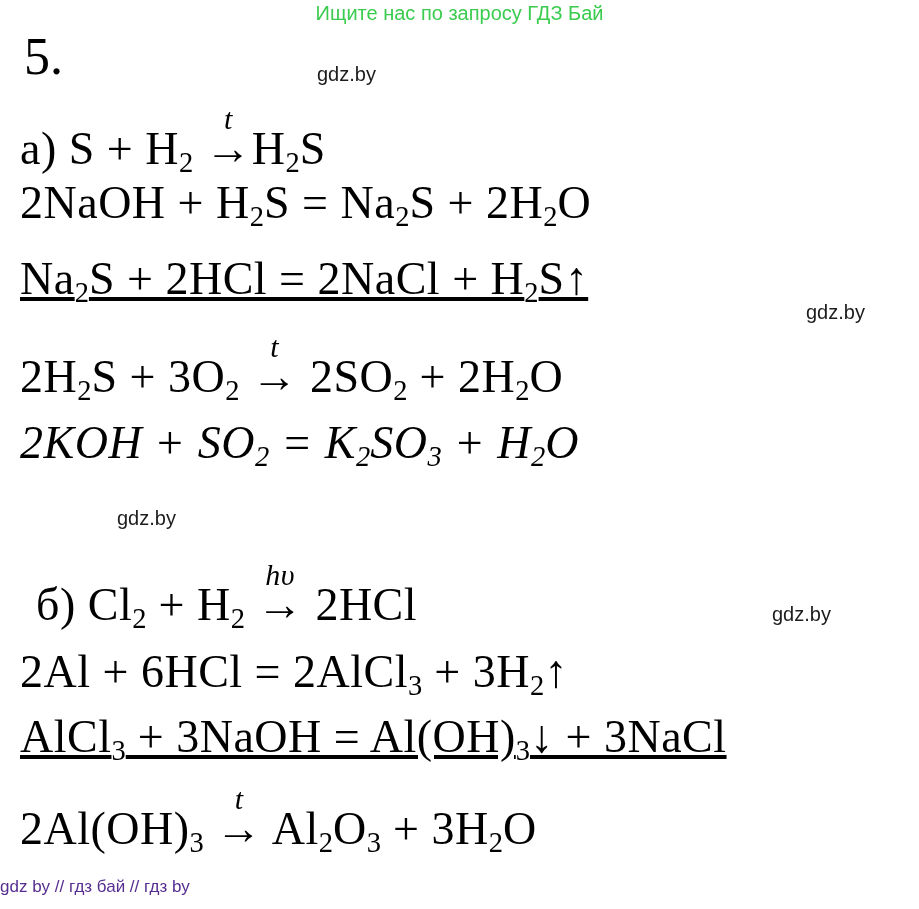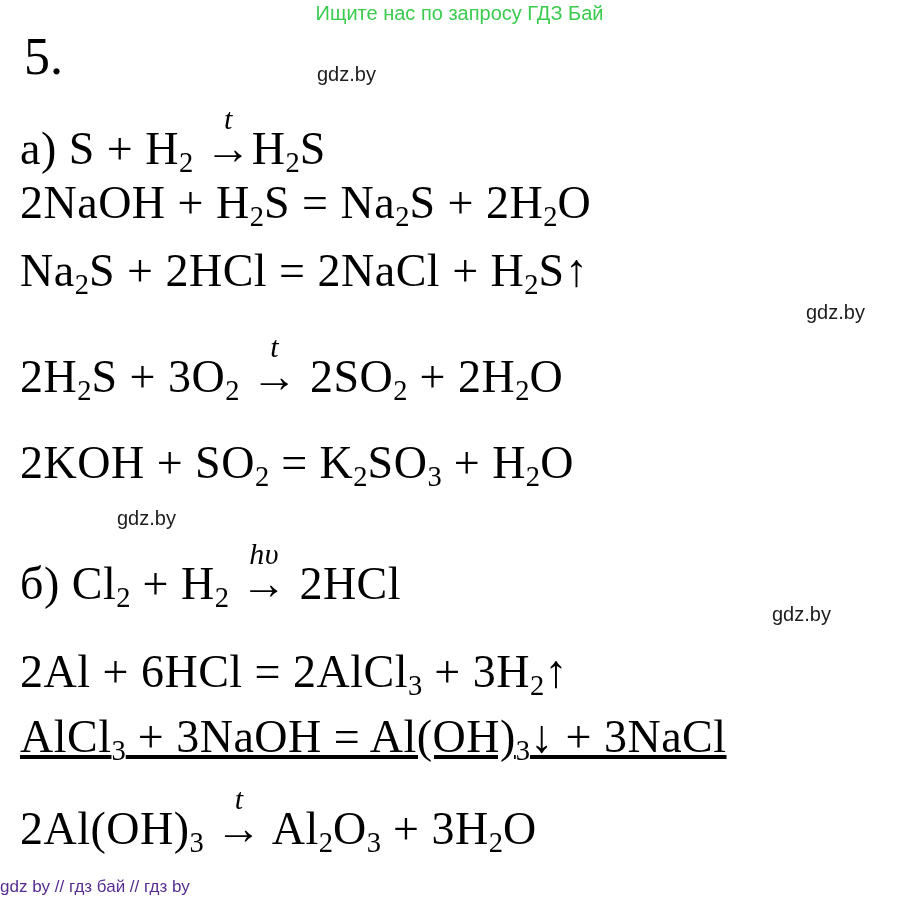--- a/index.html
+++ b/index.html
@@ -24,22 +24,22 @@
     font-size:20px;line-height:32px;color:#1d1d1d;
   }
   .wm1{left:317px;top:58px;}
   .wm2{left:806px;top:296px;}
   .wm3{left:117px;top:502px;}
   .wm4{left:772px;top:598px;}
   .eq{
     position:absolute;left:20px;white-space:nowrap;
     font-size:46px;line-height:1.18;letter-spacing:0.5px;
   }
-  .eq1{top:122px;} .eq2{top:176px;} .eq3{top:244px;}
-  .eq4{top:350px;} .eq5{top:436px;} .eq6{top:557px;}
+  .eq1{top:122px;} .eq2{top:176px;} .eq3{top:252px;text-decoration:underline;}
+  .eq4{top:350px;} .eq5{top:416px;font-style:italic;} .eq6{top:578px;margin-left:16px;}
   .eq7{top:645px;} .eq8{top:710px;text-decoration:underline;} .eq9{top:802px;}
   .sb{font-size:62%;position:relative;top:0.28em;letter-spacing:0;}
   .arr{position:relative;display:inline-block;line-height:1;}
   .arr-top{
     position:absolute;left:50%;transform:translateX(-50%);
     bottom:82%;font-style:italic;font-size:30px;line-height:1;
     white-space:nowrap;
   }
   .footer{
     position:absolute;top:877px;left:0;width:919px;text-align:left;

